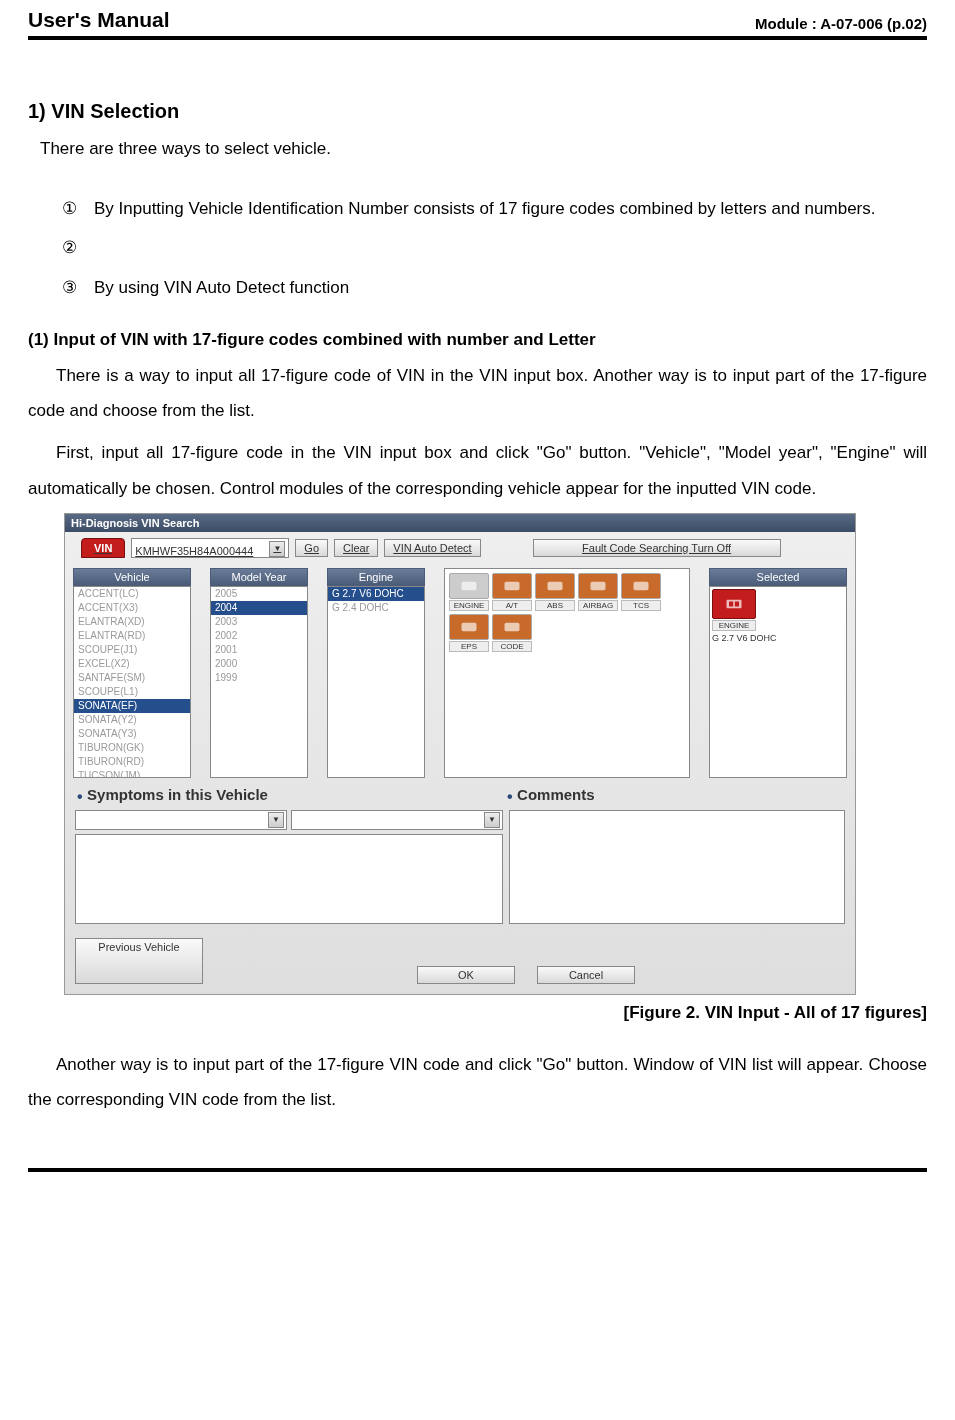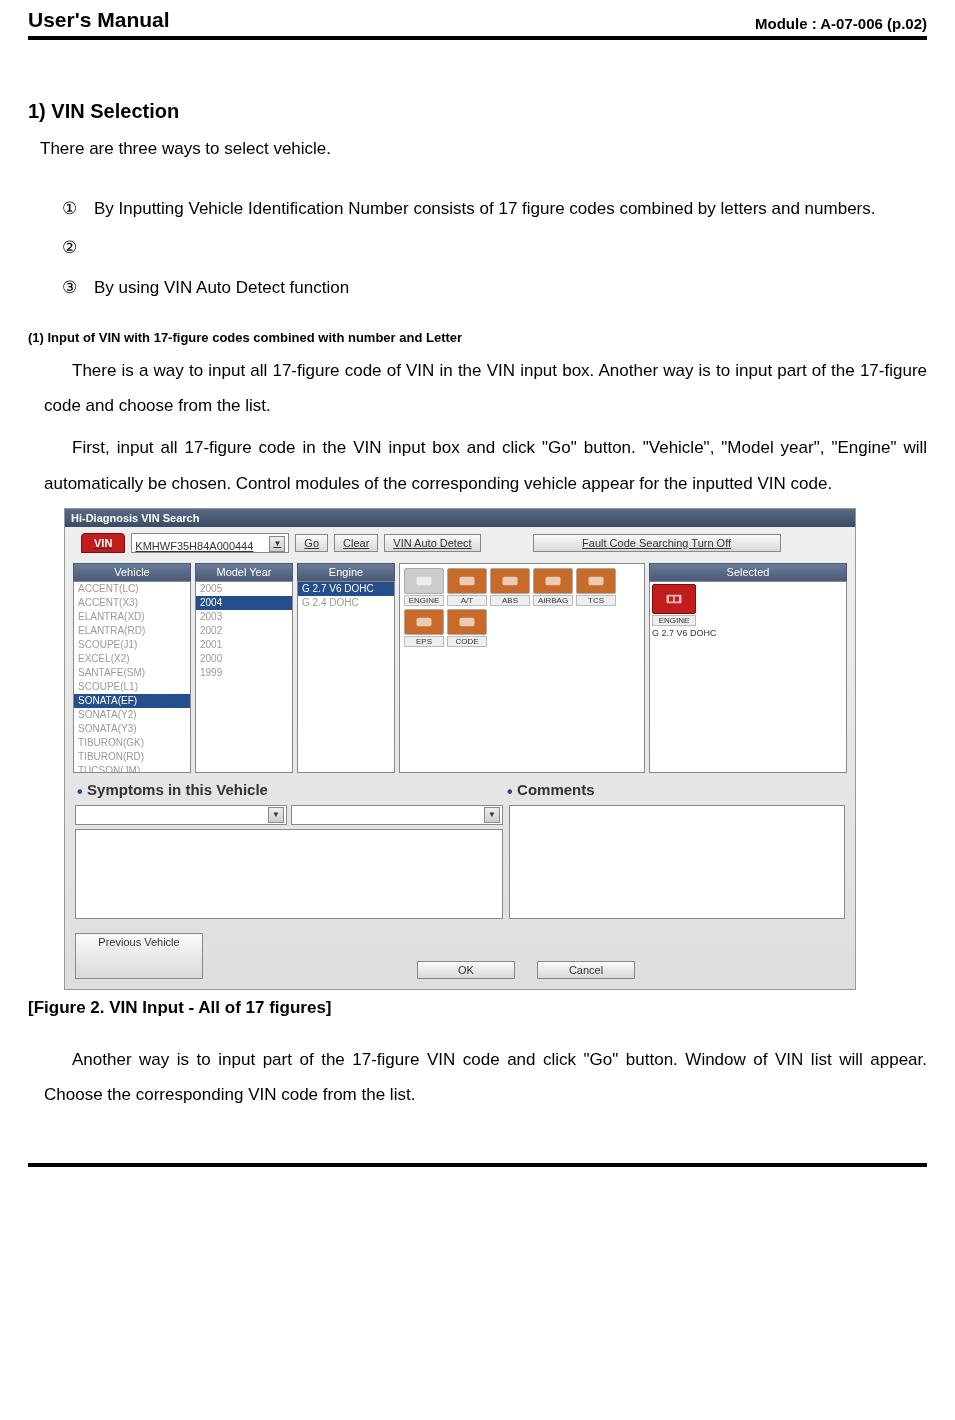--- a/index.html
+++ b/index.html
@@ -45,39 +45,39 @@
     line-height: 2.1;
     margin: 0 10px 24px 34px;
   }
   .list-item {
     display: flex;
     gap: 14px;
     margin-bottom: 4px;
   }
   .list-marker { flex: 0 0 18px; }
   .subhead {
-    font-size: 13px;
+    font-size: 17px;
     font-weight: bold;
     margin: 10px 0 8px 0;
   }
   .indent-para {
     font-size: 17px;
     line-height: 2.1;
     margin: 0 0 8px 0;
     text-align: justify;
     text-indent: 28px;
   }
   .body-para {
     font-size: 17px;
     line-height: 2.1;
     text-align: justify;
-    margin: 0 0 6px 16px;
+    margin: 0 0 6px 0;
   }
   .caption {
-    text-align: left;
+    text-align: right;
     font-size: 17px;
     font-weight: bold;
     margin-top: 8px;
     margin-bottom: 24px;
   }
   
   .app {
     width: 790px;
     margin: 6px 0 6px 36px;
     border: 1px solid #999;
@@ -125,21 +125,21 @@
     font-size: 11px;
     cursor: default;
   }
   .wide-btn {
     flex: 0 0 auto;
     width: 230px;
     text-align: center;
   }
   .columns {
     display: flex;
-    gap: 4px;
+    gap: 19px;
     padding: 4px 8px 2px 8px;
     justify-content: center;
   }
   .col {
     display: flex;
     flex-direction: column;
   }
   .col-header {
     background: linear-gradient(#6a7c98,#4a5c78);
     color: #fff;

